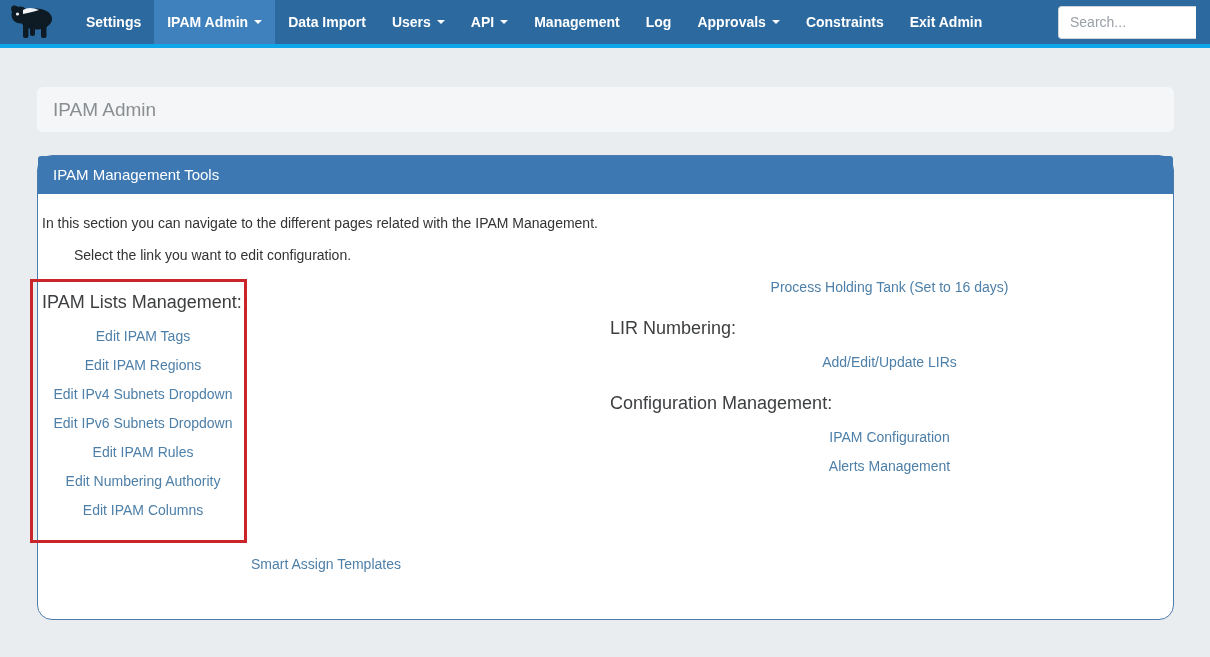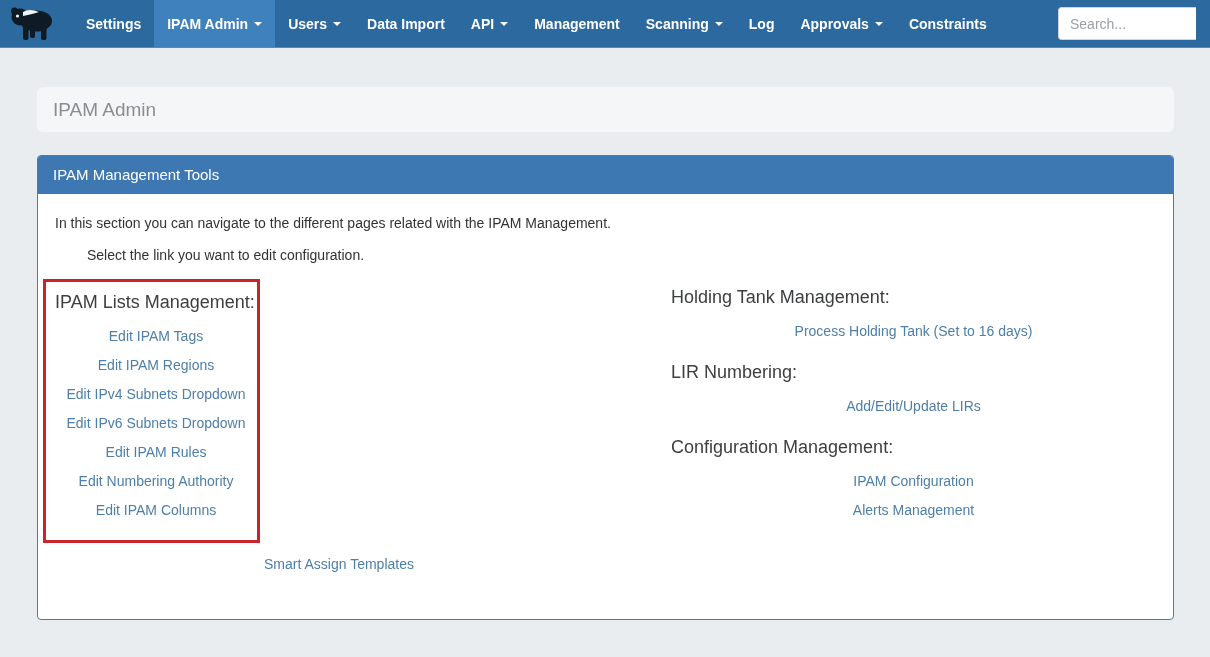--- a/index.html
+++ b/index.html
@@ -8,21 +8,21 @@
     width: 1210px; height: 657px;
     background: #e9edf0;
     font-family: "Liberation Sans", sans-serif;
     overflow: hidden;
   }
 
   
   .navbar {
     height: 48px;
     background: #2b699f;
-    border-bottom: 1px solid #0ea5e9;
+    border-bottom: 4px solid #0ea5e9;
     display: flex;
     align-items: stretch;
   }
   .logo-wrap { display:flex; align-items:center; padding: 0 10px 0 9px; }
   .nav { display: flex; list-style: none; margin: 0 0 0 6px; padding: 0; }
   .nav-item {
     display: flex; align-items: center;
     padding: 0 13px;
     color: #fff; font-size: 14px; font-weight: bold;
     cursor: pointer; white-space: nowrap;
@@ -56,35 +56,35 @@
     height: 45px;
     display: flex; align-items: center;
     padding-left: 16px;
   }
   .page-title { font-size: 19px; color: #8b8e91; }
 
   .panel {
     margin-top: 23px;
     background: #fff;
     border: 1px solid #4c7cab;
-    border-radius: 4px;
+    border-radius: 15px;
     height: 465px;
   }
   .panel-heading {
     background: #3e78b2;
     color: #fff;
     font-size: 15px;
     padding: 10px 15px 11px;
     border-radius: 3px 3px 0 0;
   }
-  .panel-body { padding: 15px 17px 20px; }
+  .panel-body { padding: 15px 4px 20px; }
   .intro { font-size: 14px; color: #333; margin: 6px 0 16px; }
   .intro + .intro { margin-top: 0; margin-left: 32px; }
 
-  .columns { display: flex; margin-top: 14px; gap: 48px; }
+  .columns { display: flex; margin-top: 14px; }
   .col-left { width: 568px; flex: none; }
   .col-right { flex: 1; }
 
   .red-box {
     width: 217px;
     border: 3px solid #c9252b;
     margin-left: -12px;
     padding: 2px 0 9px 9px;
   }
   .section-heading {
@@ -126,46 +126,45 @@
   </div>
   <ul class="nav">
     <li class="nav-item">
         <span>Settings</span>
       </li>
     <li class="nav-item active">
         <span>IPAM Admin</span>
         <span class="caret"></span>
       </li>
     <li class="nav-item">
+        <span>Data Import</span>
+      </li>
+    <li class="nav-item">
         <span>Users</span>
         <span class="caret"></span>
       </li>
     <li class="nav-item">
-        <span>Data Import</span>
-      </li>
-    <li class="nav-item">
         <span>API</span>
         <span class="caret"></span>
       </li>
     <li class="nav-item">
         <span>Management</span>
       </li>
     <li class="nav-item">
-        <span>Scanning</span>
-        <span class="caret"></span>
-      </li>
-    <li class="nav-item">
         <span>Log</span>
       </li>
     <li class="nav-item">
         <span>Approvals</span>
         <span class="caret"></span>
       </li>
     <li class="nav-item">
         <span>Constraints</span>
+      </li>
+    <li class="nav-item">
+        <span>Exit Admin</span>
       </li>
   </ul>
   <div class="nav-right">
     <div class="search-group">
       <input class="search-input" type="text" placeholder="Search..." style="">
 
     </div>
 
   </div>
 </div>
@@ -195,21 +194,20 @@
             <a class="panel-link">Edit IPv6 Subnets Dropdown</a>
             <a class="panel-link">Edit IPAM Rules</a>
             <a class="panel-link">Edit Numbering Authority</a>
             <a class="panel-link">Edit IPAM Columns</a>
           </div>
           <a class="panel-link smart-link">Smart Assign Templates</a>
         </div>
 
         <div class="col-right">
           <div class="rsection">
-            <h3 class="section-heading">Holding Tank Management:</h3>
             <a class="panel-link">Process Holding Tank (Set to 16 days)</a>
           </div>
           <div class="rsection">
             <h3 class="section-heading">LIR Numbering:</h3>
             <a class="panel-link">Add/Edit/Update LIRs</a>
           </div>
           <div class="rsection">
             <h3 class="section-heading">Configuration Management:</h3>
             <a class="panel-link">IPAM Configuration</a>
             <a class="panel-link">Alerts Management</a>

